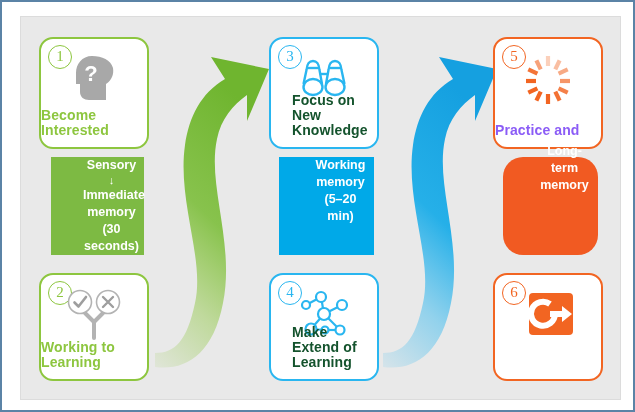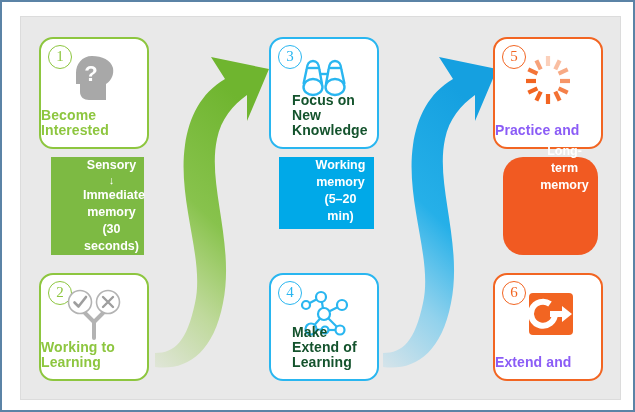--- a/index.html
+++ b/index.html
@@ -167,21 +167,21 @@
               <ellipse cx="39" cy="33" rx="9.5" ry="8"></ellipse>
             </g>
           </svg>
         </div>
         <div class="card-label">
           <div>Focus on New</div>
           <div>Knowledge</div>
         </div>
       </div>
 
-      <div class="memo blue" style="left:258px;top:140px;width:95px;height:72px;">
+      <div class="memo blue" style="left:258px;top:140px;width:95px;height:98px;">
         <div class="inner">
           <div>Working</div>
           <div>memory</div>
           <div>(5–20 min)</div>
         </div>
       </div>
 
       <div class="card blue" style="left:248px;top:256px;width:110px;height:108px;">
         <div class="badge">4</div>
         <div class="card-icon">
@@ -272,19 +272,18 @@
         <div class="badge">6</div>
         <div class="card-icon">
           <svg width="52" height="48" viewBox="0 0 52 48" aria-hidden="true">
             <rect x="7" y="3" width="44" height="42" rx="4" fill="#f26522"></rect>
             <path d="M33 24 A12 12 0 1 1 28 14" fill="none" stroke="#ffffff" stroke-width="6" stroke-linecap="butt"></path>
             <path d="M28 24 L44 24" stroke="#ffffff" stroke-width="6"></path>
             <path d="M40 16 L50 24 L40 32 Z" fill="#ffffff"></path>
           </svg>
         </div>
         <div class="card-label">
-          <div>Extend and</div>
         </div>
       </div>
     </div>
 
   </div>
 </div>
 
 </body></html>

